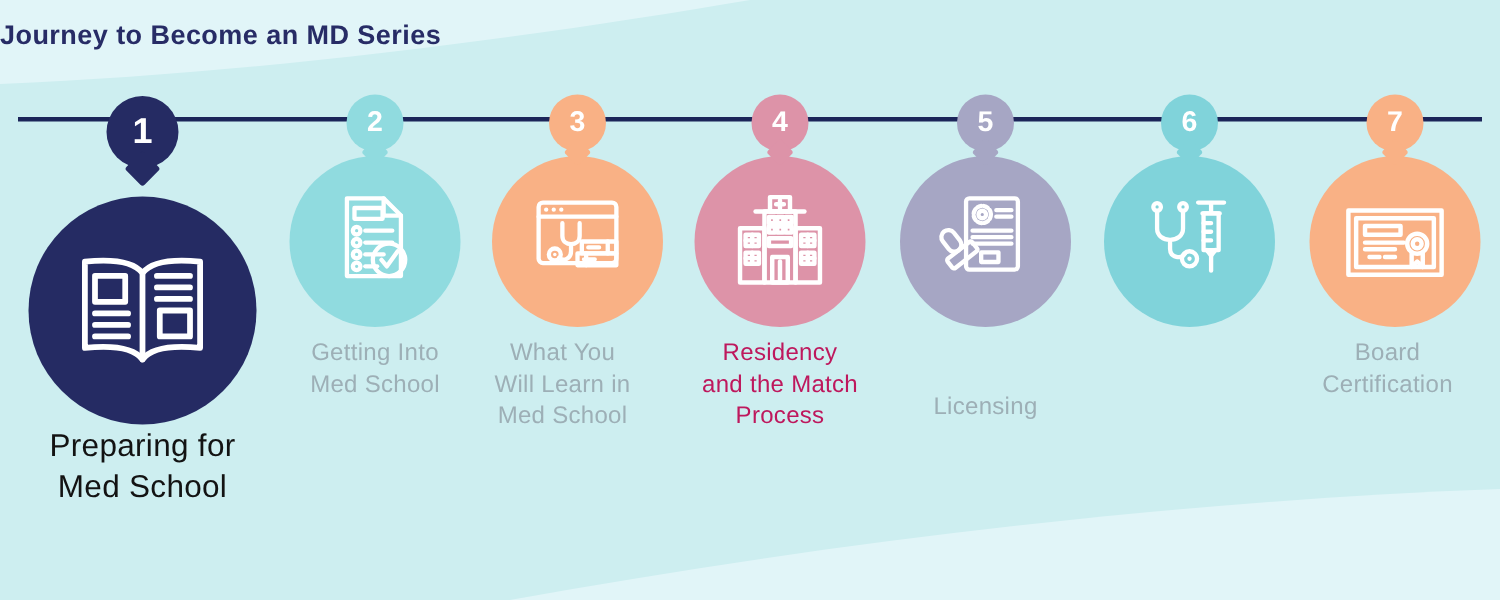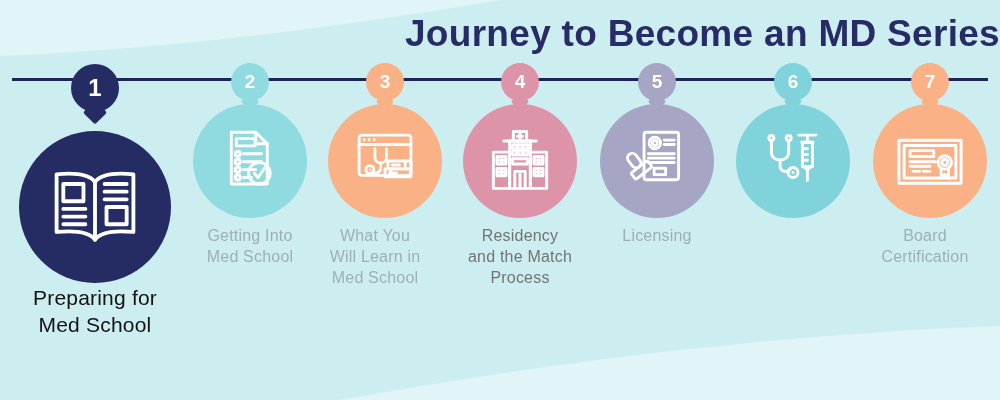--- a/index.html
+++ b/index.html
@@ -1,20 +1,20 @@
 <!DOCTYPE html>
 <html><head>
 <meta charset="utf-8">
 <style>
   html,body{margin:0;padding:0;}
   body{width:1000px;height:400px;overflow:hidden;font-family:"Liberation Sans",sans-serif;}
   #stage{position:relative;width:1000px;height:400px;overflow:hidden;}
   #bg-waves{position:absolute;inset:0;z-index:0;}
-  .title{position:absolute;top:13px;left:0;width:100%;text-align:right;margin:0;
-         font-size:37px;font-weight:800;letter-spacing:.3px;z-index:4;}
+  .title{position:absolute;top:13px;left:0;width:100%;text-align:left;margin:0;
+         font-size:18px;font-weight:800;letter-spacing:.3px;z-index:4;}
   .timeline{position:absolute;left:12px;width:976px;top:78px;height:3px;z-index:1;}
   .step{position:absolute;inset:0;z-index:2;}
   .pin{position:absolute;border-radius:50%;display:flex;align-items:center;justify-content:center;
        font-weight:800;z-index:3;}
   .pin::after{content:"";position:absolute;left:50%;bottom:-7px;width:13px;height:13px;
        background:inherit;transform:translateX(-50%) rotate(45deg);border-radius:2px;z-index:-1;}
   .pin.big::after{bottom:-9px;width:17px;height:17px;}
   .circle{position:absolute;border-radius:50%;display:flex;align-items:center;justify-content:center;z-index:2;}
   .label{position:absolute;text-align:center;font-weight:400;white-space:pre-line;line-height:1.3;
          font-size:16px;letter-spacing:.2px;}
@@ -142,21 +142,21 @@
           <path d="M25 44 V54 M19 49 H31"></path>
         <rect x="19" y="60" width="12" height="10"></rect>
           <path d="M25 60 V70 M19 65 H31"></path>
         <rect x="64" y="38" width="22" height="49"></rect>
         <rect x="69" y="44" width="12" height="10"></rect>
           <path d="M75 44 V54 M69 49 H81"></path>
         <rect x="69" y="60" width="12" height="10"></rect>
           <path d="M75 60 V70 M69 65 H81"></path>
       </svg>
     </div>
-    <div class="label l-n" style="color: #737373;">Residency
+    <div class="label l-n" style="color: #be185d;">Residency
 and the Match
 Process</div>
   </div>
 
   <div class="step s5">
     <div class="pin p-n" style="background: rgb(166, 166, 196); color: rgb(255, 255, 255);">
       <span>5</span>
     </div>
     <div class="circle c-n" style="background: rgb(166, 166, 196);">
       <svg class="icon" width="72" height="72" viewBox="0 0 100 100">
@@ -165,21 +165,21 @@
         <circle cx="47" cy="25" r="3.5"></circle>
         <path d="M60 21 H74 M60 27 H74"></path>
         <path d="M38 40 H74 M38 46 H74 M38 52 H74"></path>
         <rect x="46" y="60" width="16" height="9"></rect>
         <g transform="rotate(-38 26 60)">
           <rect x="20" y="36" width="13" height="22" rx="6.5"></rect>
           <rect x="12" y="58" width="29" height="11" rx="2"></rect>
         </g>
       </svg>
     </div>
-    <div class="label l-n" style="color: rgb(157, 175, 182);">Licensing</div>
+    <div class="label l-n" style="color: rgb(157, 175, 182); margin-top: 36px;">Licensing</div>
   </div>
 
   <div class="step s6">
     <div class="pin p-n" style="background: rgb(128, 211, 218); color: rgb(255, 255, 255);">
       <span>6</span>
     </div>
     <div class="circle c-n" style="background: rgb(128, 211, 218);">
       <svg class="icon" width="72" height="72" viewBox="0 0 100 100">
         <circle cx="20" cy="18" r="3.5"></circle>
           <circle cx="44" cy="18" r="3.5"></circle>

